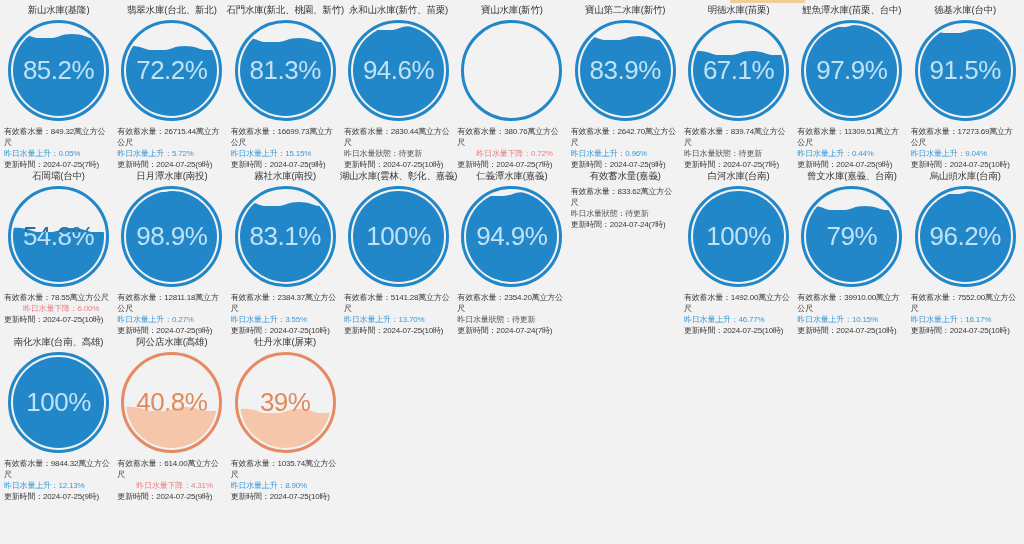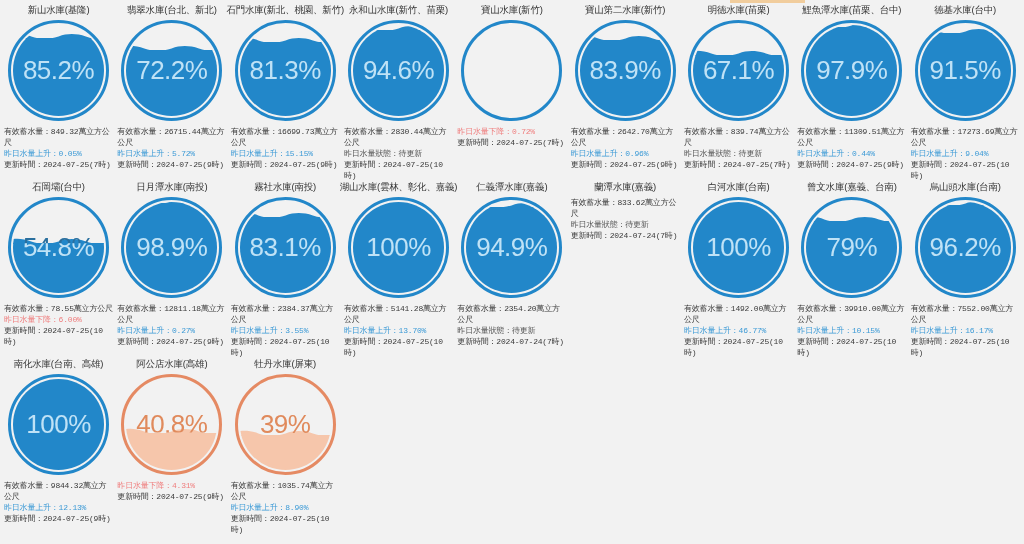--- a/index.html
+++ b/index.html
@@ -132,25 +132,24 @@
   .pct-dark.low { color: #e08a5c; }
 
   
   .info {
     width: 109px;
     font-size: 8px;
     line-height: 11px;
     color: #404040;
     text-align: left;
     letter-spacing: -0.2px;
-    font-family: Liberation Mono, monospace;
   }
   .info .vol { color: #3a3a3a; }
   .info .chg-up { color: #3c9ad6; }
-  .info .chg-down { color: #ef7e7e; }
+  .info .chg-down { color: #ef7e7e; margin-left: 19px; }
   .info .chg-none { color: #555555; }
   .info .upd { color: #3a3a3a; }
 </style>
 </head>
 <body>
 
 <div id="top-accent"></div>
 
 <div class="grid" id="grid">
     <div class="card">
@@ -240,20 +239,21 @@
         <div class="chg-none">昨日水量狀態：待更新</div>
         <div class="upd">更新時間：2024-07-25(10時)</div>
       </div>
     </div>
     <div class="card">
       <div class="card-title">寶山水庫(新竹)</div>
       <div class="gauge-wrap">
         <div class="gauge-ring"></div>
       </div>
       <div class="info">
+        <div class="vol">有效蓄水量：380.76萬立方公尺</div>
         <div class="chg-down">昨日水量下降：0.72%</div>
         <div class="upd">更新時間：2024-07-25(7時)</div>
       </div>
     </div>
     <div class="card">
       <div class="card-title">寶山第二水庫(新竹)</div>
       <div class="gauge-wrap">
         <div class="gauge-ring"></div>
         <div class="gauge-inner">
           <div class="pct-dark" style="clip-path:inset(0 0 76.349px 0);">83.9%</div>
@@ -437,21 +437,21 @@
           <div class="pct" style="clip-path:inset(4.640999999999991px 0 0 0);">94.9%</div>
         </div>
       </div>
       <div class="info">
         <div class="vol">有效蓄水量：2354.20萬立方公尺</div>
         <div class="chg-none">昨日水量狀態：待更新</div>
         <div class="upd">更新時間：2024-07-24(7時)</div>
       </div>
     </div>
     <div class="card">
-      <div class="card-title">蘭潭水庫(嘉義)</div>
+      <div class="card-title">有效蓄水量(嘉義)</div>
       <div class="info">
         <div class="vol">有效蓄水量：833.62萬立方公尺</div>
         <div class="chg-none">昨日水量狀態：待更新</div>
         <div class="upd">更新時間：2024-07-24(7時)</div>
       </div>
     </div>
     <div class="card">
       <div class="card-title">白河水庫(台南)</div>
       <div class="gauge-wrap">
         <div class="gauge-ring"></div>
@@ -537,20 +537,21 @@
             <div class="wave">
               <svg viewBox="0 0 100 8" preserveAspectRatio="none">
                 <path d="M0,5 C8,1 16,1 25,5 C33,8.5 41,8.5 50,5 C58,1.5 66,1.5 75,5 C83,8.5 91,8.5 100,5 L100,8 L0,8 Z" fill="#f6c6ab"></path>
               </svg>
             </div>
           </div>
           <div class="pct low" style="clip-path:inset(53.872px 0 0 0);">40.8%</div>
         </div>
       </div>
       <div class="info">
+        <div class="vol">有效蓄水量：614.00萬立方公尺</div>
         <div class="chg-down">昨日水量下降：4.31%</div>
         <div class="upd">更新時間：2024-07-25(9時)</div>
       </div>
     </div>
     <div class="card">
       <div class="card-title">牡丹水庫(屏東)</div>
       <div class="gauge-wrap">
         <div class="gauge-ring low"></div>
         <div class="gauge-inner">
           <div class="pct-dark low" style="clip-path:inset(0 0 35.49px 0);">39%</div>

